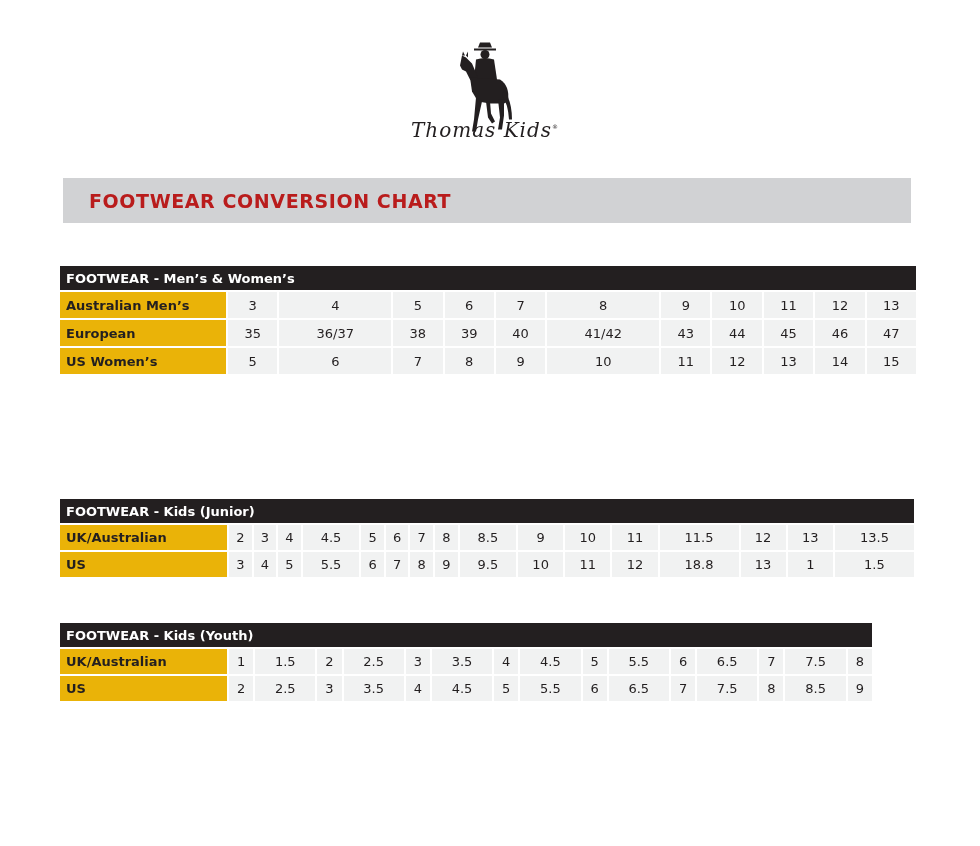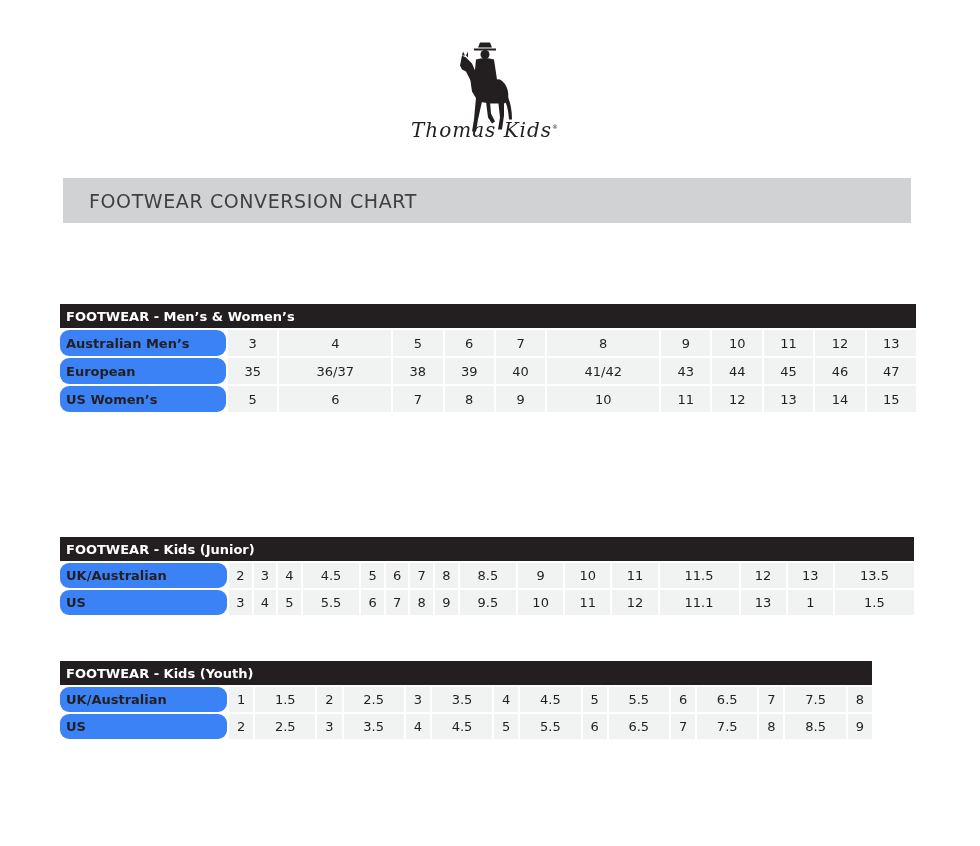--- a/index.html
+++ b/index.html
@@ -7,26 +7,26 @@
          font-family: "DejaVu Sans", "Liberation Sans", sans-serif; color: #231f20; }
   .logo { position: absolute; left: 400px; top: 22px; width: 170px; height: 135px; }
   .logo svg { width: 100%; height: 100%; }
   .logo-script { position: absolute; left: 0; top: 96px; width: 170px; text-align: center;
                  font-family: "DejaVu Serif", "Liberation Serif", serif; font-style: italic;
                  font-size: 20px; color: #231f20; letter-spacing: 1px; }
   .logo-script sup { font-size: 6px; }
   .title-banner { position: absolute; left: 63px; top: 178px; width: 848px; height: 45px;
                   background: #d1d2d4; }
   .title-banner h1 { margin: 0; position: absolute; left: 26px; top: 12px;
-                     font-size: 19px; font-weight: normal; letter-spacing: 0.6px; color: #404040; }
-  table.sz { position: absolute; border-collapse: separate; border-spacing: 2px; margin-top: 38px; }
+                     font-size: 19px; font-weight: bold; letter-spacing: 0.6px; color: #b91c1c; }
+  table.sz { position: absolute; border-collapse: separate; border-spacing: 2px; }
   table.sz th.head { background: #231f20; color: #ffffff; text-align: left;
                      font-size: 13px; font-weight: bold; padding: 0 6px; height: 24px; }
   table.sz td { height: 25px; font-size: 13px; text-align: center; background: #f1f2f2; color: #231f20; padding: 0; }
-  table.sz td.lbl { background: #3b82f6; text-align: left; font-weight: bold; padding-left: 6px; border-radius: 9px; }
+  table.sz td.lbl { background: #eab308; text-align: left; font-weight: bold; padding-left: 6px; }
   #t-men { left: 58px; top: 264px; width: 860px; }
   #t-men td { height: 26px; }
   #t-men td.lbl { width: 160px; }
   #t-junior { left: 58px; top: 497px; width: 858px; }
   #t-junior td.lbl { width: 161px; }
   #t-youth { left: 58px; top: 621px; width: 816px; }
   #t-youth td.lbl { width: 161px; }
 </style>
 </head>
 <body>
@@ -136,21 +136,21 @@
         <td>5</td>
         <td>5.5</td>
         <td>6</td>
         <td>7</td>
         <td>8</td>
         <td>9</td>
         <td>9.5</td>
         <td>10</td>
         <td>11</td>
         <td>12</td>
-        <td>11.1</td>
+        <td>18.8</td>
         <td>13</td>
         <td>1</td>
         <td>1.5</td>
       </tr>
     </tbody>
   </table>
 <table class="sz" id="t-youth">
     <tbody>
       <tr>
         <th class="head" colspan="16">FOOTWEAR - Kids (Youth)</th>

